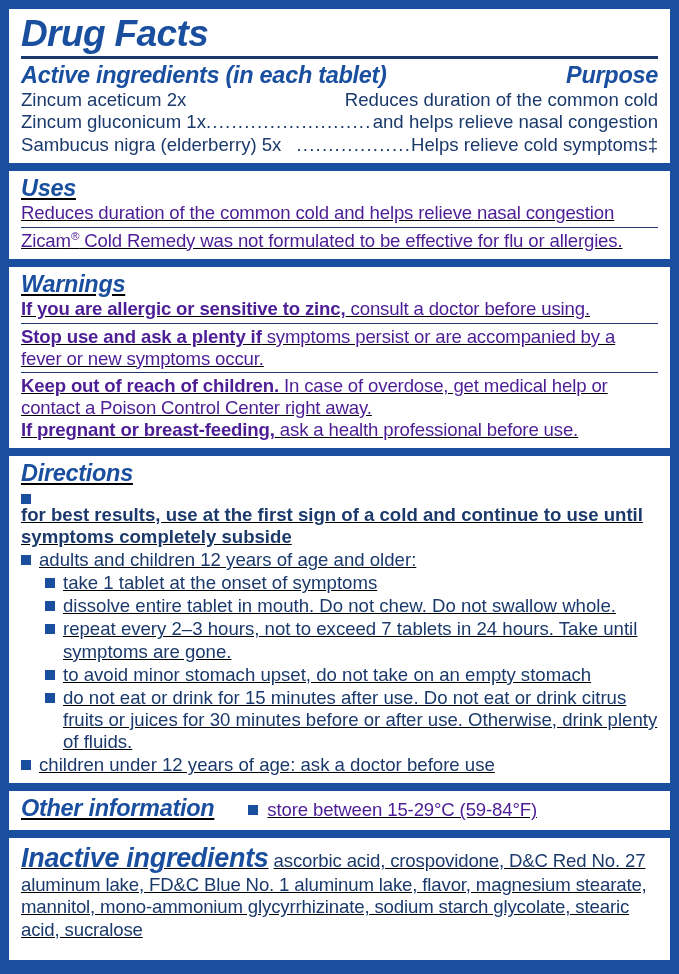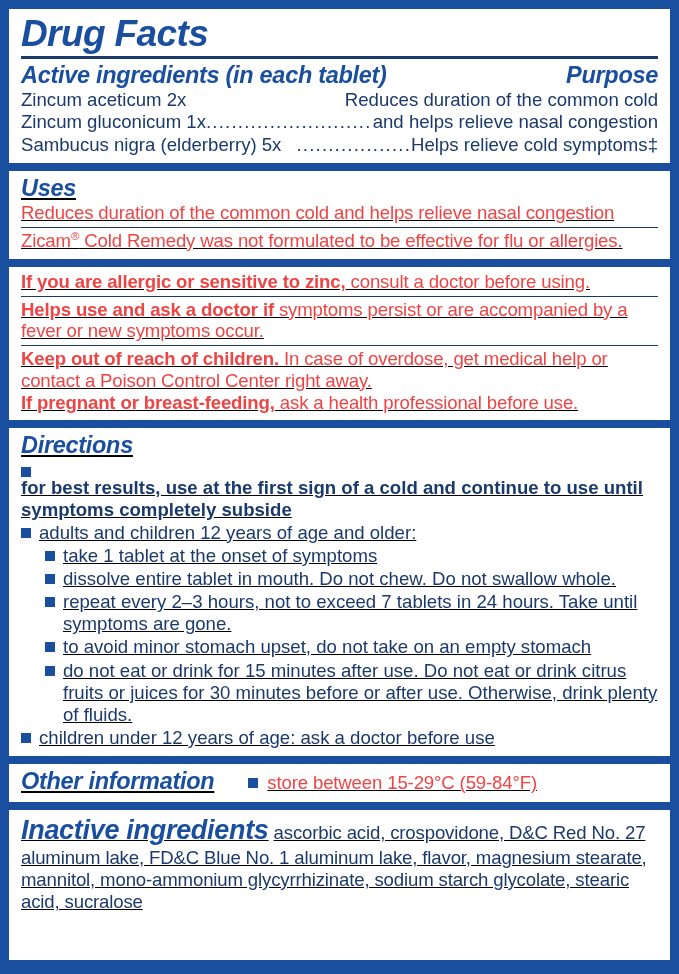--- a/index.html
+++ b/index.html
@@ -61,21 +61,21 @@
     color: #1a4fa0;
     font-style: italic;
     font-weight: bold;
     font-size: 23.5px;
     line-height: 1.16;
     letter-spacing: -0.3px;
     white-space: nowrap;
   }
 
   .body {
-    color: #ef4444;
+    color: #4c1d95;
     font-size: 18.6px;
     line-height: 1.17;
     letter-spacing: -0.15px;
   }
   .body b, .bold { font-weight: bold; }
 
   
   .ai-head {
     display: flex;
     justify-content: space-between;
@@ -195,26 +195,27 @@
     </div>
 
     <div class="panel">
       <div class="sec-head">Uses</div>
       <div class="body">Reduces duration of the common cold and helps relieve nasal congestion</div>
       <div class="rule-thin"></div>
       <div class="body"><span>Zicam</span><span class="sup">®</span><span> Cold Remedy was not formulated to be effective for flu or allergies.</span></div>
     </div>
 
     <div class="panel">
+      <div class="sec-head">Warnings</div>
 
       <div class="body"><span class="bold">If you are allergic or sensitive to zinc,</span><span> consult a doctor before using.</span></div>
 
       <div class="rule-thin"></div>
 
-      <div class="body"><span class="bold">Helps use and ask a doctor if</span><span> symptoms persist or are accompanied by a fever or new symptoms occur.</span></div>
+      <div class="body"><span class="bold">Stop use and ask a plenty if</span><span> symptoms persist or are accompanied by a fever or new symptoms occur.</span></div>
 
       <div class="rule-thin"></div>
 
       <div class="body"><span class="bold">Keep out of reach of children.</span><span> In case of overdose, get medical help or contact a Poison Control Center right away.</span></div>
 
       <div class="body"><span class="bold">If pregnant or breast-feeding,</span><span> ask a health professional before use.</span></div>
     </div>
 
     <div class="panel">
       <div class="sec-head">Directions</div>

